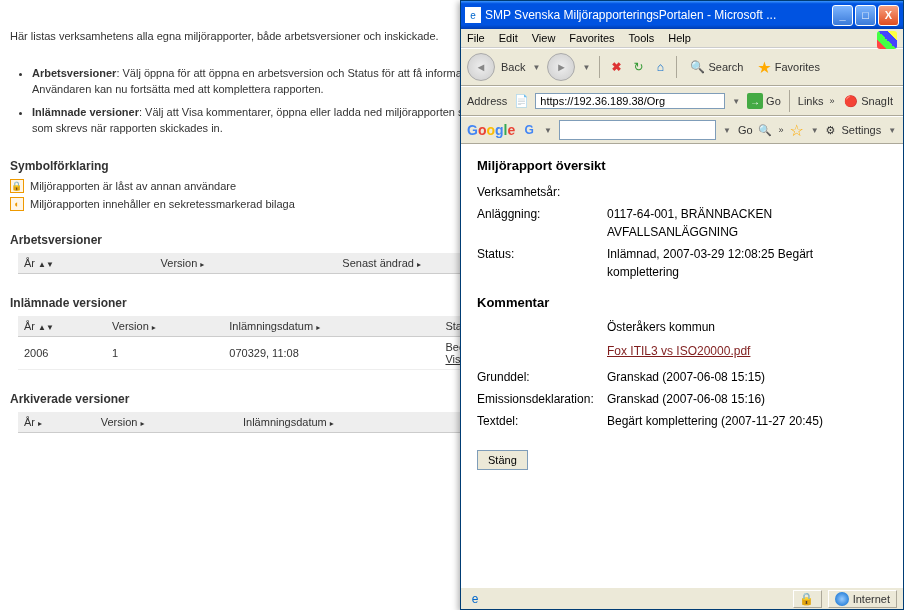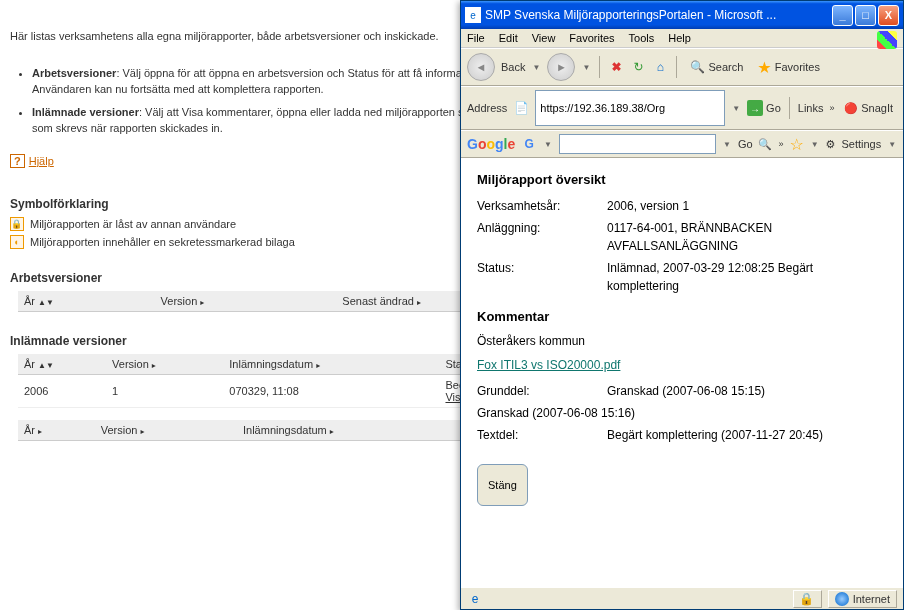--- a/index.html
+++ b/index.html
@@ -39,53 +39,52 @@
 .navbtn.gray{background:radial-gradient(#eee,#ccc);border-color:#aaa;color:#888}
 .dd{width:10px;height:18px;display:flex;align-items:center;justify-content:center;font-size:8px;color:#666}
 .sep{width:1px;height:22px;background:#aca899;margin:0 2px}
 .ic16{width:16px;height:16px;display:inline-flex;align-items:center;justify-content:center;font-size:12px}
 .ic-x{color:#d33;font-weight:bold}
 .ic-r{color:#393}
 .ic-h{color:#06c}
 .ic-s{color:#06c}
 .star{color:#fa0;font-size:16px}
 .addr{background:#ece9d8;padding:3px 6px;display:flex;align-items:center;gap:6px;border-top:1px solid #fff;border-bottom:1px solid #aca899;font-size:11px}
-.addr input{flex:1;height:36px;border:1px solid #7f9db9;padding:0 4px;font-size:11px;min-width:0}
+.addr input{flex:1;height:16px;border:1px solid #7f9db9;padding:0 4px;font-size:11px;min-width:0}
 .gobtn{display:flex;align-items:center;gap:3px}
 .goic{width:16px;height:16px;background:#4a4;border-radius:2px;color:#fff;display:flex;align-items:center;justify-content:center;font-size:10px}
 .gbar{background:#ece9d8;padding:3px 6px;display:flex;align-items:center;gap:6px;border-top:1px solid #fff;border-bottom:1px solid #aca899;font-size:11px}
 .glogo{font-family:Arial;font-weight:bold;font-size:14px}
 .glogo .b{color:#4285f4}.glogo .r{color:#ea4335}.glogo .y{color:#fbbc05}.glogo .g{color:#34a853}
 .gbar input{width:160px;height:20px;border:1px solid #7f9db9;padding:0 4px;font-size:11px}
 .content{flex:1;background:#fff;overflow-y:scroll;padding:14px 16px;font-size:12px;color:#000;position:relative}
 .content h4{font-size:13px;font-weight:bold;margin:0 0 10px}
 .crow{display:flex;margin:4px 0;line-height:1.5}
 .ckey{width:130px}
 .cval{flex:1}
 .kom h4{margin:14px 0 10px}
-.kom .ind{margin-bottom:10px}
-.kom .ind a{color:#0f766e}
-.closebtn{margin-top:16px;padding:14px 10px;border:1px solid #7f9db9;background:#ece9d8;border-radius:6px;font-size:11px}
+.kom .ind{margin-left:130px;margin-bottom:10px}
+.kom .ind a{color:#7f1d1d}
+.closebtn{margin-top:16px;padding:3px 10px;border:1px solid #7f9db9;background:#ece9d8;border-radius:0;font-size:11px}
 .status{height:22px;background:#ece9d8;border-top:1px solid #fff;display:flex;align-items:center;padding:0 6px;font-size:11px;gap:6px}
 .status .sp{flex:1}
 .status .cell{border:1px solid #aca899;border-top-color:#fff;border-left-color:#fff;padding:1px 6px;display:flex;align-items:center;gap:4px}
 .globe{width:14px;height:14px;border-radius:50%;background:radial-gradient(#9cf,#06c);display:inline-block}
 .lock{color:#ca0;font-size:12px}
 .chev{font-size:9px;color:#333}
 </style>
 </head>
 <body>
 
 <div class="bg">
   <p>Här listas verksamhetens alla egna miljörapporter, både arbetsversioner och inskickade.</p>
   <ul>
     <li><b>Arbetsversioner</b><span>: Välj öppna för att öppna en arbetsversion och Status för att få information om status och skillnader mellan registrerade och angivna uppgifter i grunddelen. Användaren kan nu fortsätta med att komplettera rapporten.</span></li>
     <li><b>Inlämnade versioner</b><span>: Välj att Visa kommentarer, öppna eller ladda ned miljörapporten som pdf-fil för Grunddel, Emissionsdeklaration eller Textdel. Välj Kvitto för att se kvittot som skrevs när rapporten skickades in.</span></li>
   </ul>
-  <div><span class="help-ic">?</span><a href="#" class="help">Hjälp</a></div>
   <h3>Symbolförklaring</h3>
   <div class="sym">
       <span class="sym-ic">🔒</span>
       <span>Miljörapporten är låst av annan användare</span>
     </div>
   <div class="sym">
       <span class="sym-ic">◐</span>
       <span>Miljörapporten innehåller en sekretessmarkerad bilaga</span>
     </div>
 
@@ -116,20 +115,21 @@
       <td>2006</td>
       <td>1</td>
       <td>070329, 11:08</td>
       <td><span>Begärt komplettering,</span><br><span class="u">Visa kommentar</span></td>
       <td><span class="u">Öppna »</span></td>
       <td><span class="u">G</span></td>
     </tr>
   </tbody>
     </table>
 
+  <h3>Arkiverade versioner</h3>
   <table class="tbl">
     <tbody>
         <tr>
       <th><span>År</span> <span class="sort">▸</span></th>
       <th><span>Version</span> <span class="sort">▸</span></th>
       <th><span>Inlämningsdatum</span> <span class="sort">▸</span></th>
       <th><span>Status</span> <span class="sort">▸</span></th>
       <th><span>Visa rapport</span></th>
       <th><span>Ladd</span></th>
     </tr>
@@ -206,40 +206,40 @@
       <span class="dd">▼</span>
     <span>⚙</span>
     <span>Settings</span>
       <span class="dd">▼</span>
   </div>
 
   <div class="content">
     <h4>Miljörapport översikt</h4>
     <div class="crow">
         <div class="ckey">Verksamhetsår:</div>
-        <div class="cval">2006, version 1</div>
       </div>
     <div class="crow">
         <div class="ckey">Anläggning:</div>
         <div class="cval">0117-64-001, BRÄNNBACKEN AVFALLSANLÄGGNING</div>
       </div>
     <div class="crow">
         <div class="ckey">Status:</div>
         <div class="cval">Inlämnad, 2007-03-29 12:08:25 Begärt komplettering</div>
       </div>
     <div class="kom">
       <h4>Kommentar</h4>
       <div class="ind">Österåkers kommun</div>
       <div class="ind"><a href="#" class="u">Fox ITIL3 vs ISO20000.pdf</a></div>
     </div>
     <div class="crow">
         <div class="ckey">Grunddel:</div>
         <div class="cval">Granskad (2007-06-08 15:15)</div>
       </div>
     <div class="crow">
+        <div class="ckey">Emissionsdeklaration:</div>
         <div class="cval">Granskad (2007-06-08 15:16)</div>
       </div>
     <div class="crow">
         <div class="ckey">Textdel:</div>
         <div class="cval">Begärt komplettering (2007-11-27 20:45)</div>
       </div>
     <button class="closebtn">Stäng</button>
   </div>
 
   <div class="status">

